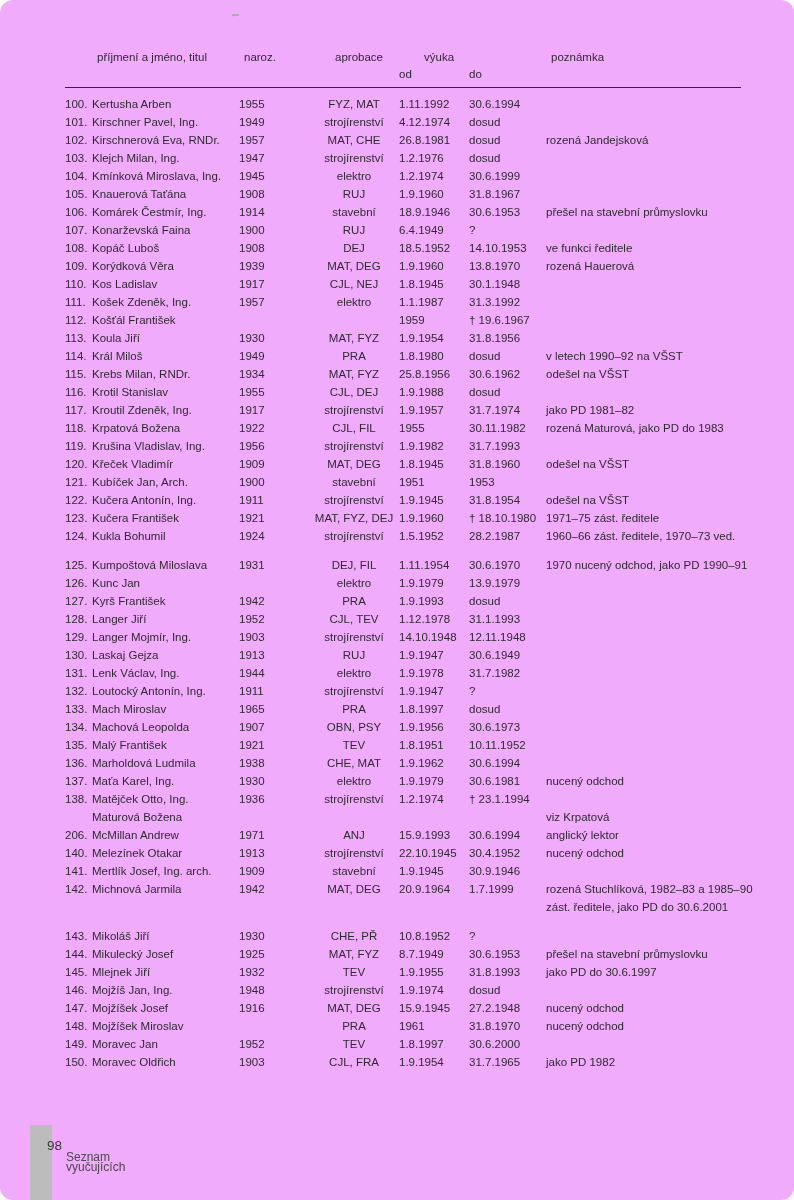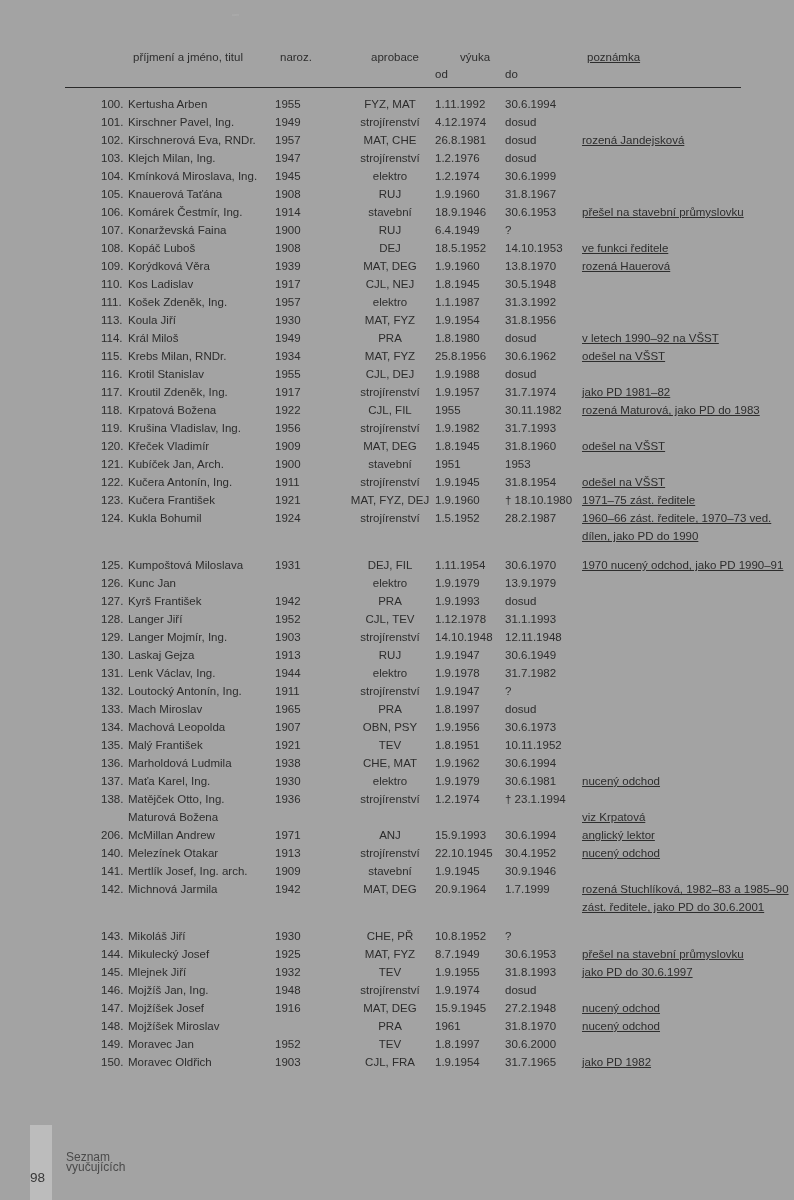--- a/index.html
+++ b/index.html
@@ -1,53 +1,54 @@
 <!DOCTYPE html>
 <html><head>
 <meta charset="utf-8">
 <style>
   html,body { margin:0; padding:0; }
   body { background:#fbfbf9; }
   .page {
     position:relative;
     width:794px; height:1200px;
-    background:#a3a3a3;
+    background:#f0abfc;
     font-family:"Liberation Sans", sans-serif;
     color:#2d2d2d;
     overflow:hidden;
+    border-radius:13px;
   }
   .artifact {
     position:absolute; left:232px; top:14px;
     width:7px; height:2px; background:#a9a9a9;
     transform:rotate(-4deg);
   }
   .table {
     position:absolute; left:65px; top:49px; width:676px;
     font-size:11.5px;
   }
   .hdr-row { display:flex; height:17px; line-height:17px; }
   .hdr-rule { border-bottom:1.6px solid #2a2a2a; height:4px; margin-bottom:7px; }
   .t-body .t-row { display:flex; height:18px; line-height:18px; }
   .row-gap { height:11px; }
-  .c-num  { width:26px;  flex:0 0 auto; white-space:nowrap;margin-left:36px; }
+  .c-num  { width:26px;  flex:0 0 auto; white-space:nowrap; }
   .c-name { width:147px; flex:0 0 auto; white-space:nowrap; padding-left:1px; }
   .c-born { width:70px;  flex:0 0 auto; white-space:nowrap; }
   .c-apro { width:90px;  flex:0 0 auto; white-space:nowrap;text-align:center; }
   .c-from { width:70px;  flex:0 0 auto; white-space:nowrap; }
   .c-to   { width:77px;  flex:0 0 auto; white-space:nowrap; }
-  .c-note { flex:1 1 auto; white-space:nowrap;text-decoration:underline; }
+  .c-note { flex:1 1 auto; white-space:nowrap; }
   .c-vyuka-group { width:147px; flex:0 0 auto; padding-left:20px; box-sizing:border-box; }
   .hdr-name-pad { padding-left:6px; }
   .footer-bar {
     position:absolute; left:30px; top:1125px;
     width:22px; height:75px; background:#bcbcbc;
   }
   .footer-pagenum {
-    position:absolute; left:30px; top:1170px; width:32px;
-    text-align:left; font-size:13.5px; color:#383838;
+    position:absolute; left:30px; top:1138px; width:32px;
+    text-align:right; font-size:13.5px; color:#383838;
   }
   .footer-label {
     position:absolute; left:66px; top:1153px;
     font-size:12px; line-height:9.5px; color:#4a4a4a;
   }
 </style>
 </head>
 <body>
 
 <div class="page">
@@ -167,30 +168,39 @@
     <span class="c-from">1.9.1960</span>
     <span class="c-to">13.8.1970</span>
     <span class="c-note">rozená Hauerová</span>
   </div>
         <div class="t-row">
     <span class="c-num">110.</span>
     <span class="c-name">Kos Ladislav</span>
     <span class="c-born">1917</span>
     <span class="c-apro">CJL, NEJ</span>
     <span class="c-from">1.8.1945</span>
-    <span class="c-to">30.5.1948</span>
+    <span class="c-to">30.1.1948</span>
     <span class="c-note"></span>
   </div>
         <div class="t-row">
     <span class="c-num">111.</span>
     <span class="c-name">Košek Zdeněk, Ing.</span>
     <span class="c-born">1957</span>
     <span class="c-apro">elektro</span>
     <span class="c-from">1.1.1987</span>
     <span class="c-to">31.3.1992</span>
+    <span class="c-note"></span>
+  </div>
+        <div class="t-row">
+    <span class="c-num">112.</span>
+    <span class="c-name">Košťál František</span>
+    <span class="c-born"></span>
+    <span class="c-apro"></span>
+    <span class="c-from">1959</span>
+    <span class="c-to">† 19.6.1967</span>
     <span class="c-note"></span>
   </div>
         <div class="t-row">
     <span class="c-num">113.</span>
     <span class="c-name">Koula Jiří</span>
     <span class="c-born">1930</span>
     <span class="c-apro">MAT, FYZ</span>
     <span class="c-from">1.9.1954</span>
     <span class="c-to">31.8.1956</span>
     <span class="c-note"></span>
@@ -287,29 +297,20 @@
   </div>
         <div class="t-row">
     <span class="c-num">124.</span>
     <span class="c-name">Kukla Bohumil</span>
     <span class="c-born">1924</span>
     <span class="c-apro">strojírenství</span>
     <span class="c-from">1.5.1952</span>
     <span class="c-to">28.2.1987</span>
     <span class="c-note">1960–66 zást. ředitele, 1970–73 ved.</span>
   </div>
-        <div class="t-row">
-    <span class="c-num"></span>
-    <span class="c-name"></span>
-    <span class="c-born"></span>
-    <span class="c-apro"></span>
-    <span class="c-from"></span>
-    <span class="c-to"></span>
-    <span class="c-note">dílen, jako PD do 1990</span>
-  </div>
         <div class="row-gap"></div>
         <div class="t-row">
     <span class="c-num">125.</span>
     <span class="c-name">Kumpoštová Miloslava</span>
     <span class="c-born">1931</span>
     <span class="c-apro">DEJ, FIL</span>
     <span class="c-from">1.11.1954</span>
     <span class="c-to">30.6.1970</span>
     <span class="c-note">1970 nucený odchod, jako PD 1990–91</span>
   </div>

